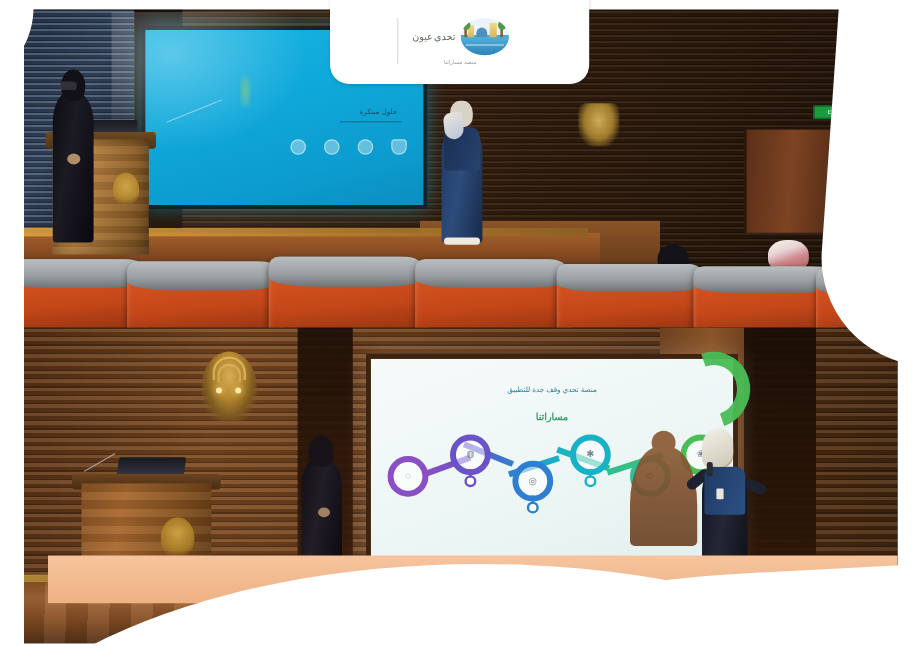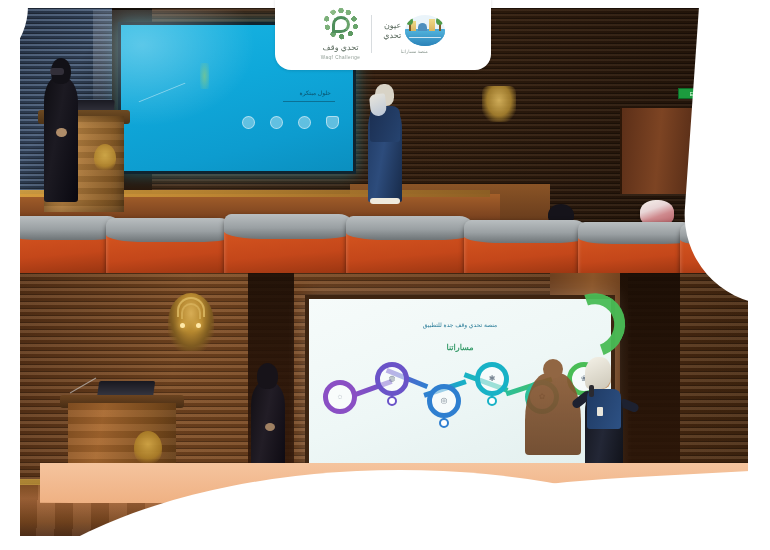--- a/index.html
+++ b/index.html
@@ -736,34 +736,26 @@
   <div class="swoosh-wrap">
     <div class="white-curve-tl"></div>
     <div class="white-curve-tr"></div>
     <div class="white-curve-bot"></div>
     <div class="white-curve-bot2"></div>
   </div>
 
   <div class="badge">
     <div class="row-logos">
 
-      <div class="logo-cell">
-        <span class="mark-wreath">
-          <span class="ring"></span>
-          <span class="inner"></span>
-        </span>
-        <span class="logo-ar">تحدي وقف</span>
-        <span class="logo-en">Waqf Challenge</span>
-      </div>
 
       <div class="logo-divider"></div>
 
       <div class="logo-cell">
         <div class="jeddah-txt">
-          <span style="display:flex; flex-direction:column; align-items:flex-end; gap:1px;">
+          <span style="display:flex; flex-direction:row; align-items:flex-end; gap:1px;">
             <span class="logo-ar">عيون</span>
             <span class="logo-ar">تحدي</span>
           </span>
           <span class="mark-jeddah">
             <span class="mj-build" style="left:6px; width:5px; height:11px;"></span>
             <span class="mj-dome" style="left:13px;"></span>
             <span class="mj-build" style="left:24px; width:6px; height:13px;"></span>
             <span class="mj-tree" style="left:1px;">
               <span class="trunk"></span>
               <span class="crown"></span>

